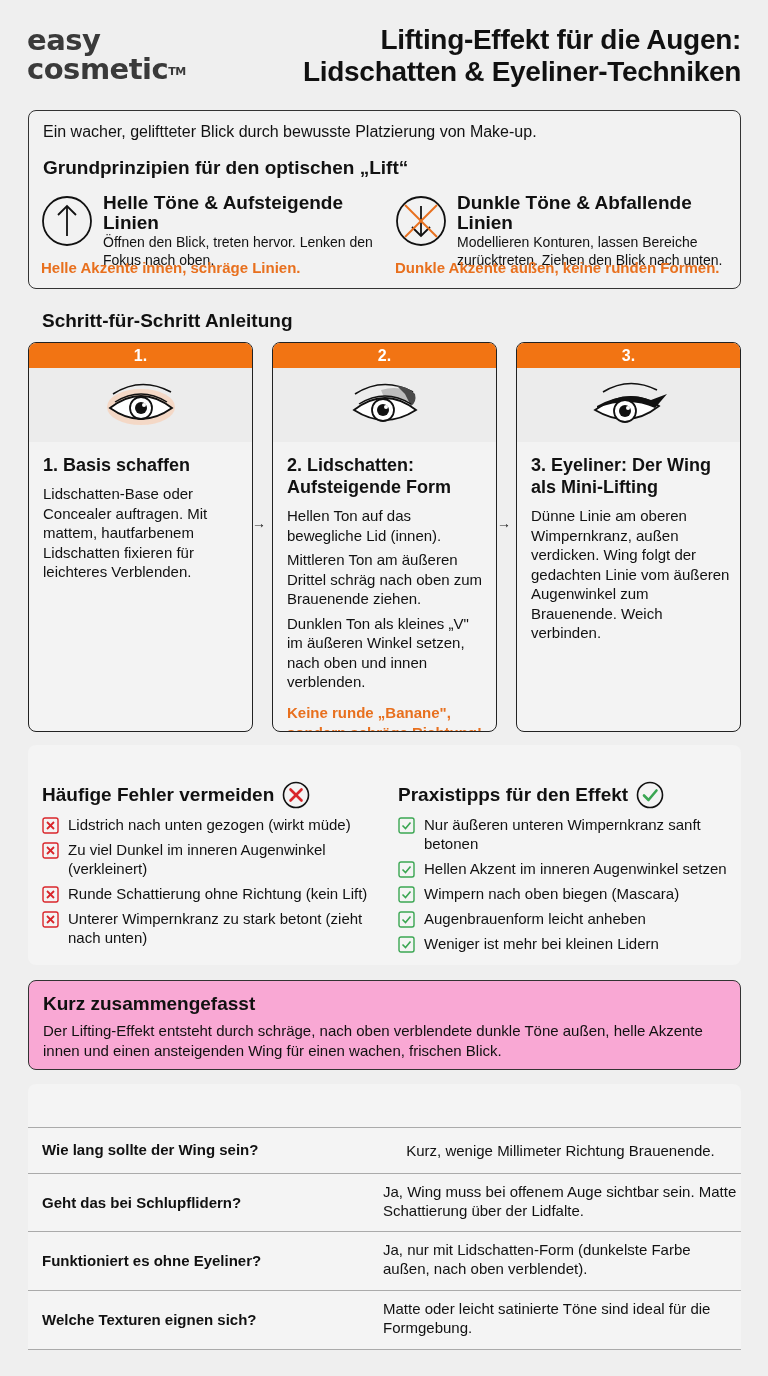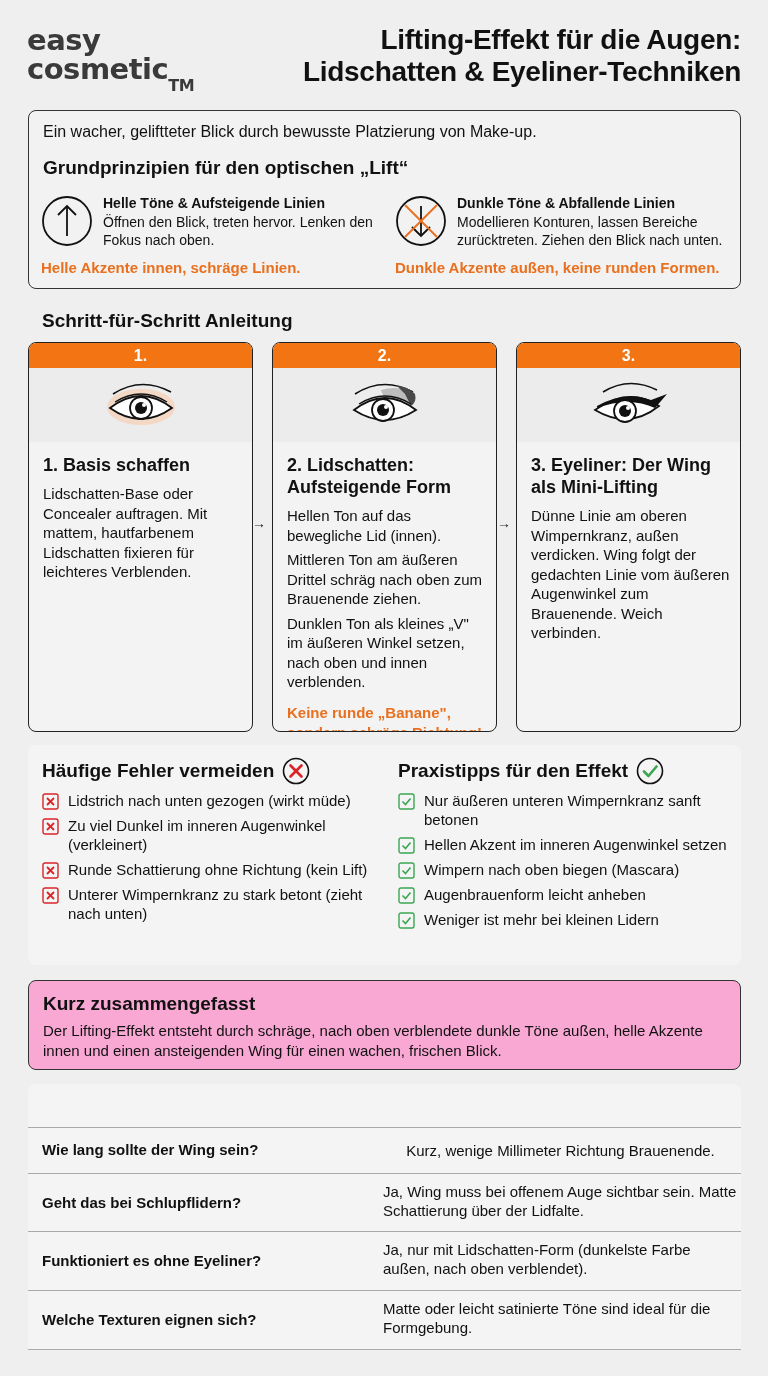--- a/index.html
+++ b/index.html
@@ -13,42 +13,42 @@
   }
   .orange { color: #e8701e; }
 
   
   .header { position: absolute; left: 0; top: 0; width: 768px; height: 100px; }
   .logo {
     position: absolute; left: 27px; top: 26px;
     font-family: "DejaVu Sans", sans-serif; font-weight: bold;
     font-size: 29px; line-height: 29px; color: #3a3a3a; letter-spacing: -0.5px;
   }
-  .logo .tm { font-size: 16px; vertical-align: top; position: relative; top: 16px; }
+  .logo .tm { font-size: 11px; vertical-align: top; position: relative; top: 2px; }
   .title {
     position: absolute; right: 27px; top: 24px; text-align: right;
     font-weight: bold; font-size: 28px; line-height: 32px; color: #111;
     letter-spacing: -0.3px;
   }
 
   
   .principles {
     position: absolute; left: 28px; top: 110px; width: 713px; height: 179px;
     border: 1.5px solid #333; border-radius: 8px; background: #f2f2f2;
   }
   .principles .intro { position: absolute; left: 14px; top: 12px; font-size: 16px; }
   .principles .sub { position: absolute; left: 14px; top: 46px; font-size: 19px; font-weight: bold; }
   .prin-col { position: absolute; top: 82px; }
   .prin-col.left { left: 12px; width: 345px; }
   .prin-col.right { left: 366px; width: 345px; }
   .prin-icon {
     position: absolute; left: 0; top: 2px; width: 52px; height: 52px;
   }
   .prin-text { position: absolute; left: 62px; top: 0; width: 290px; }
-  .prin-text .h { font-weight: bold; font-size: 14px; line-height: 20px; }
+  .prin-text .h { font-weight: bold; font-size: 19px; line-height: 20px; }
   .prin-text .p { font-size: 14px; line-height: 18px; }
   .prin-note { position: absolute; left: 0; top: 66px; font-weight: bold; font-size: 15px; white-space: nowrap; }
 
   
   .steps-title { position: absolute; left: 42px; top: 310px; font-size: 19px; font-weight: bold; }
   .step {
     position: absolute; top: 342px; width: 225px; height: 390px;
     border: 1.5px solid #222; border-radius: 8px; background: #f3f3f3; overflow: hidden;
   }
   .step .num {
@@ -64,21 +64,21 @@
   .arrow-conn { position: absolute; font-size: 14px; color: #222; }
 
   
   .tips-panel {
     position: absolute; left: 28px; top: 745px; width: 713px; height: 220px;
     background: #f4f4f4; border-radius: 8px;
   }
   .tips-col { position: absolute; top: 12px; }
   .tips-col.left { left: 14px; width: 340px; }
   .tips-col.right { left: 370px; width: 340px; }
-  .tips-col .th { font-weight: bold; font-size: 19px; line-height: 26px; display: flex; align-items: center; gap: 8px; }
+  .tips-col .th { font-weight: bold; font-size: 19px; line-height: 26px; display: flex; align-items: center; gap: 8px; margin-top: 24px; }
   .tips-col ul { list-style: none; margin-top: 6px; }
   .tips-col li { position: relative; padding-left: 26px; font-size: 15px; line-height: 19px; margin-bottom: 6px; }
   .tips-col li .box { position: absolute; left: 0; top: 2px; width: 17px; height: 17px; }
 
   
   .summary {
     position: absolute; left: 28px; top: 980px; width: 713px; height: 90px;
     border: 1.5px solid #333; border-radius: 8px; background: #f9a8d4;
   }
   .summary .h { position: absolute; left: 14px; top: 12px; font-weight: bold; font-size: 19px; }

